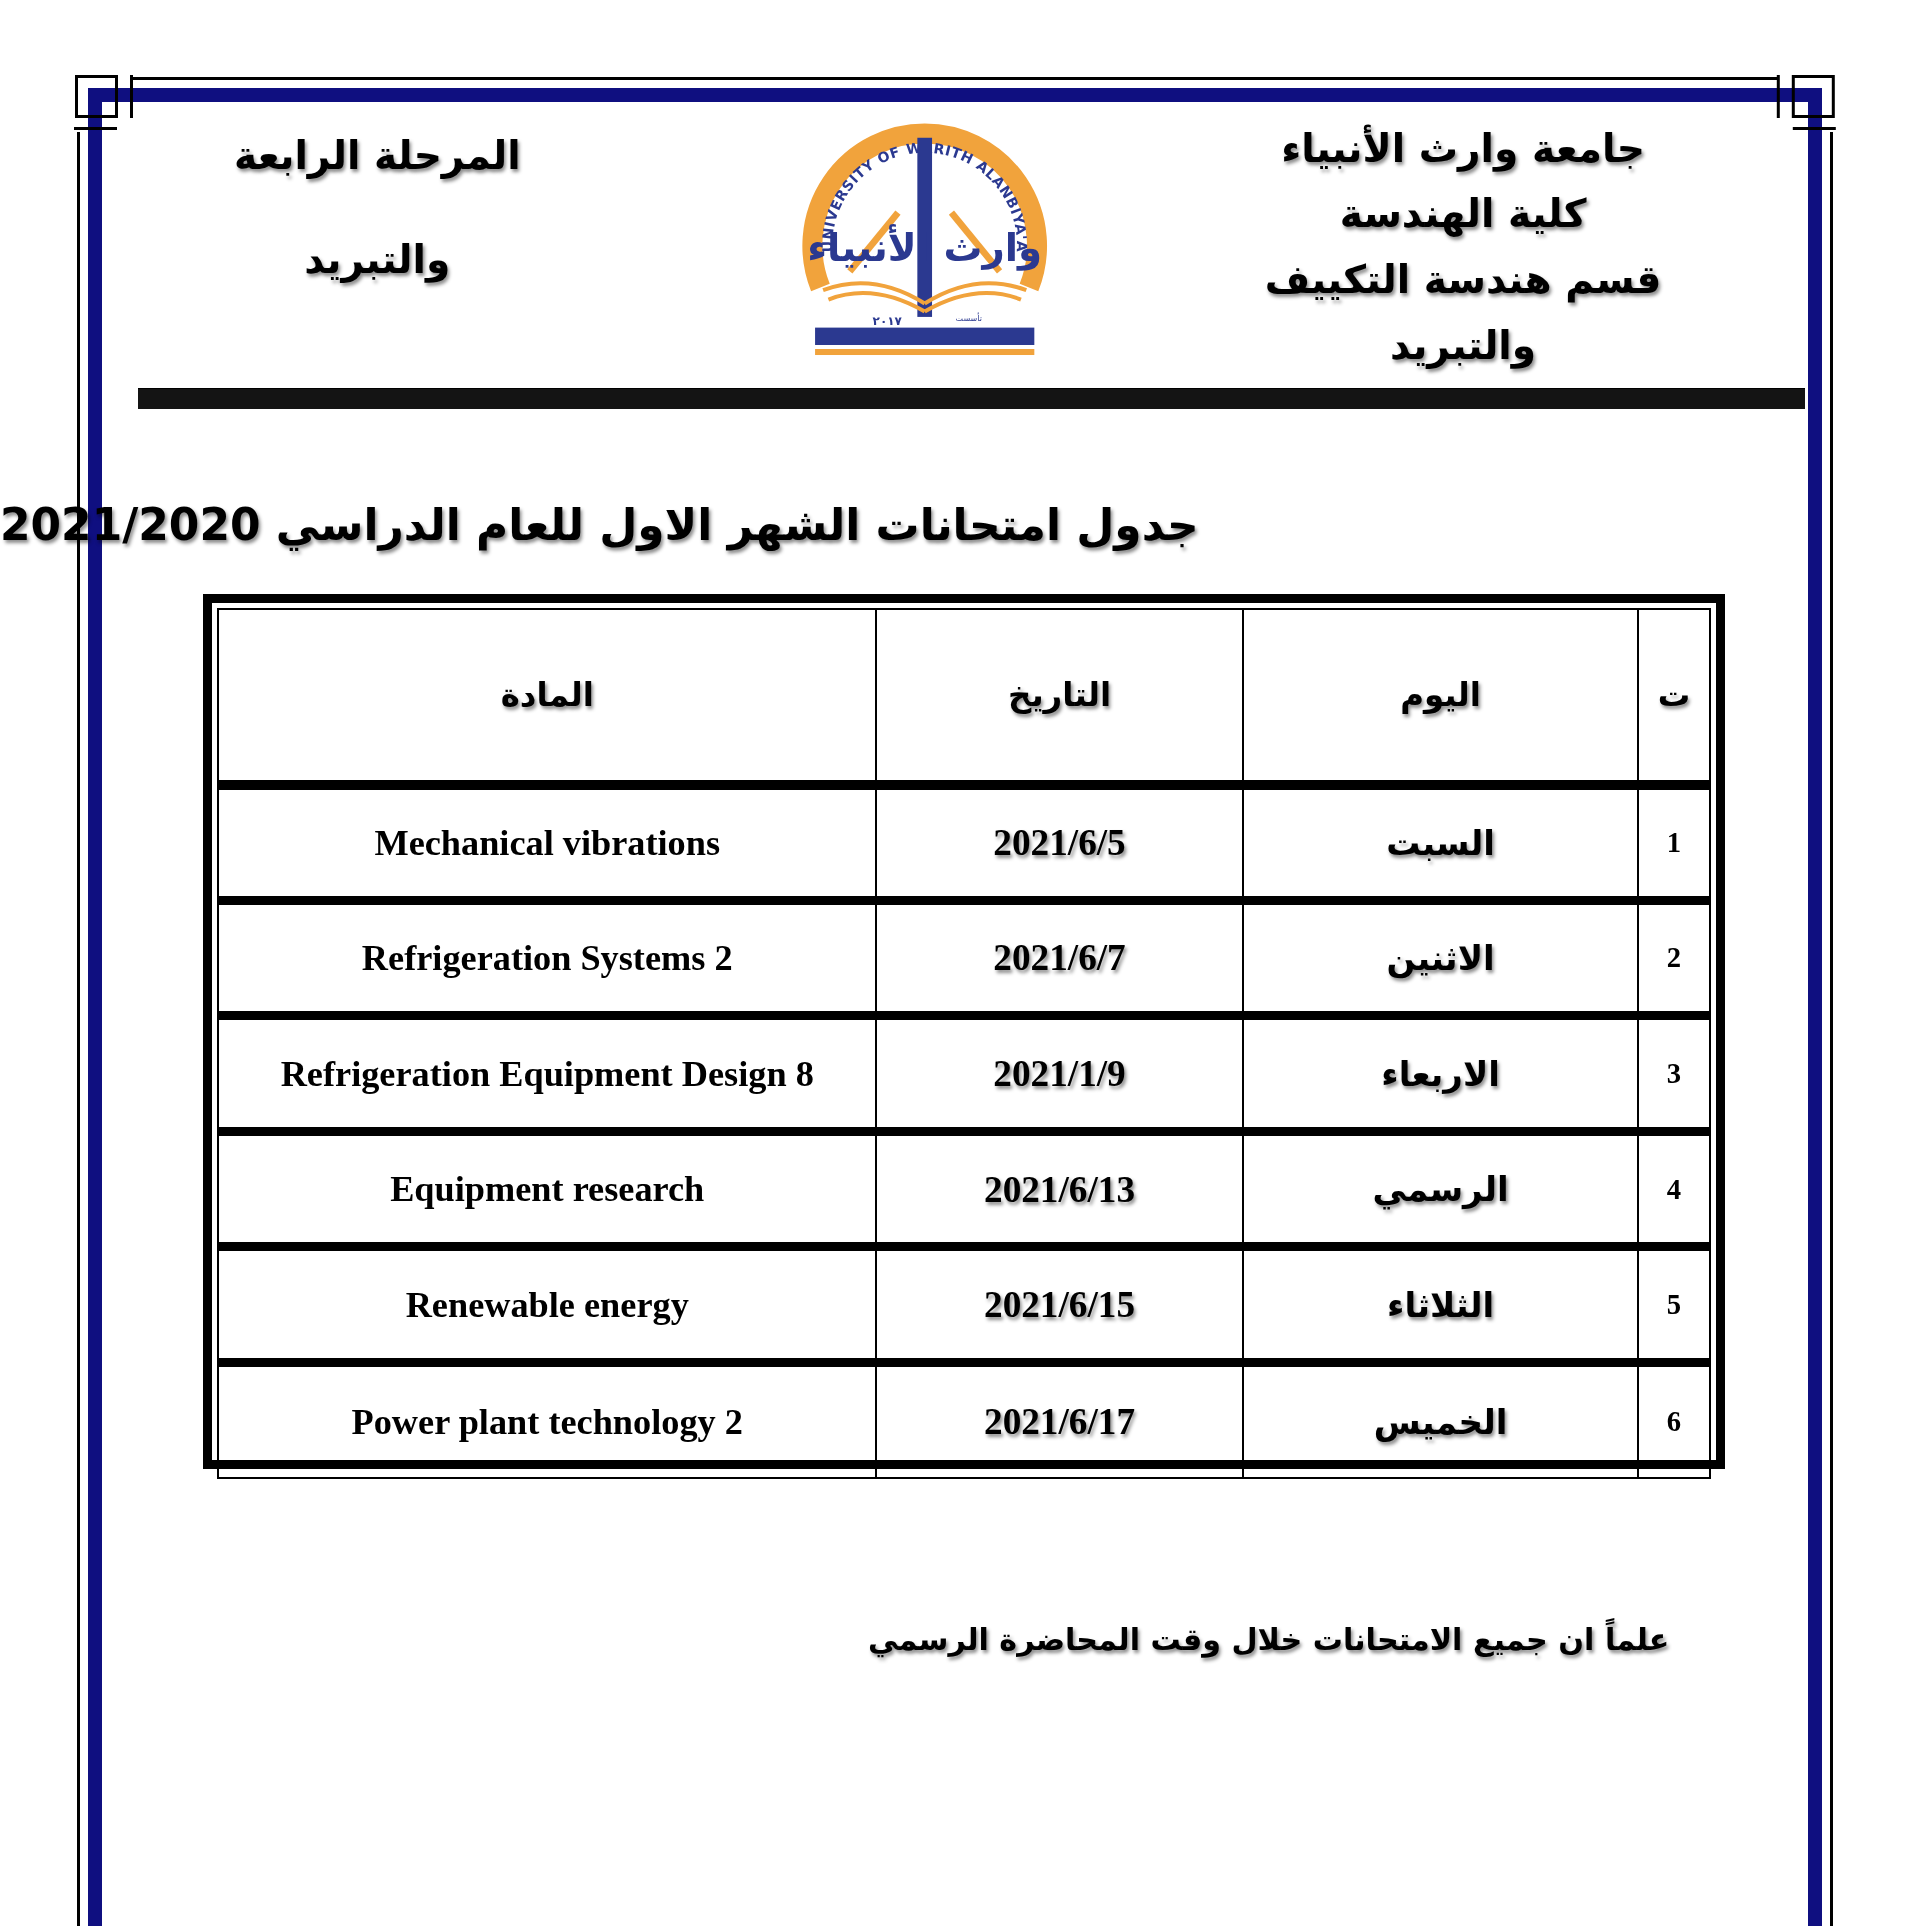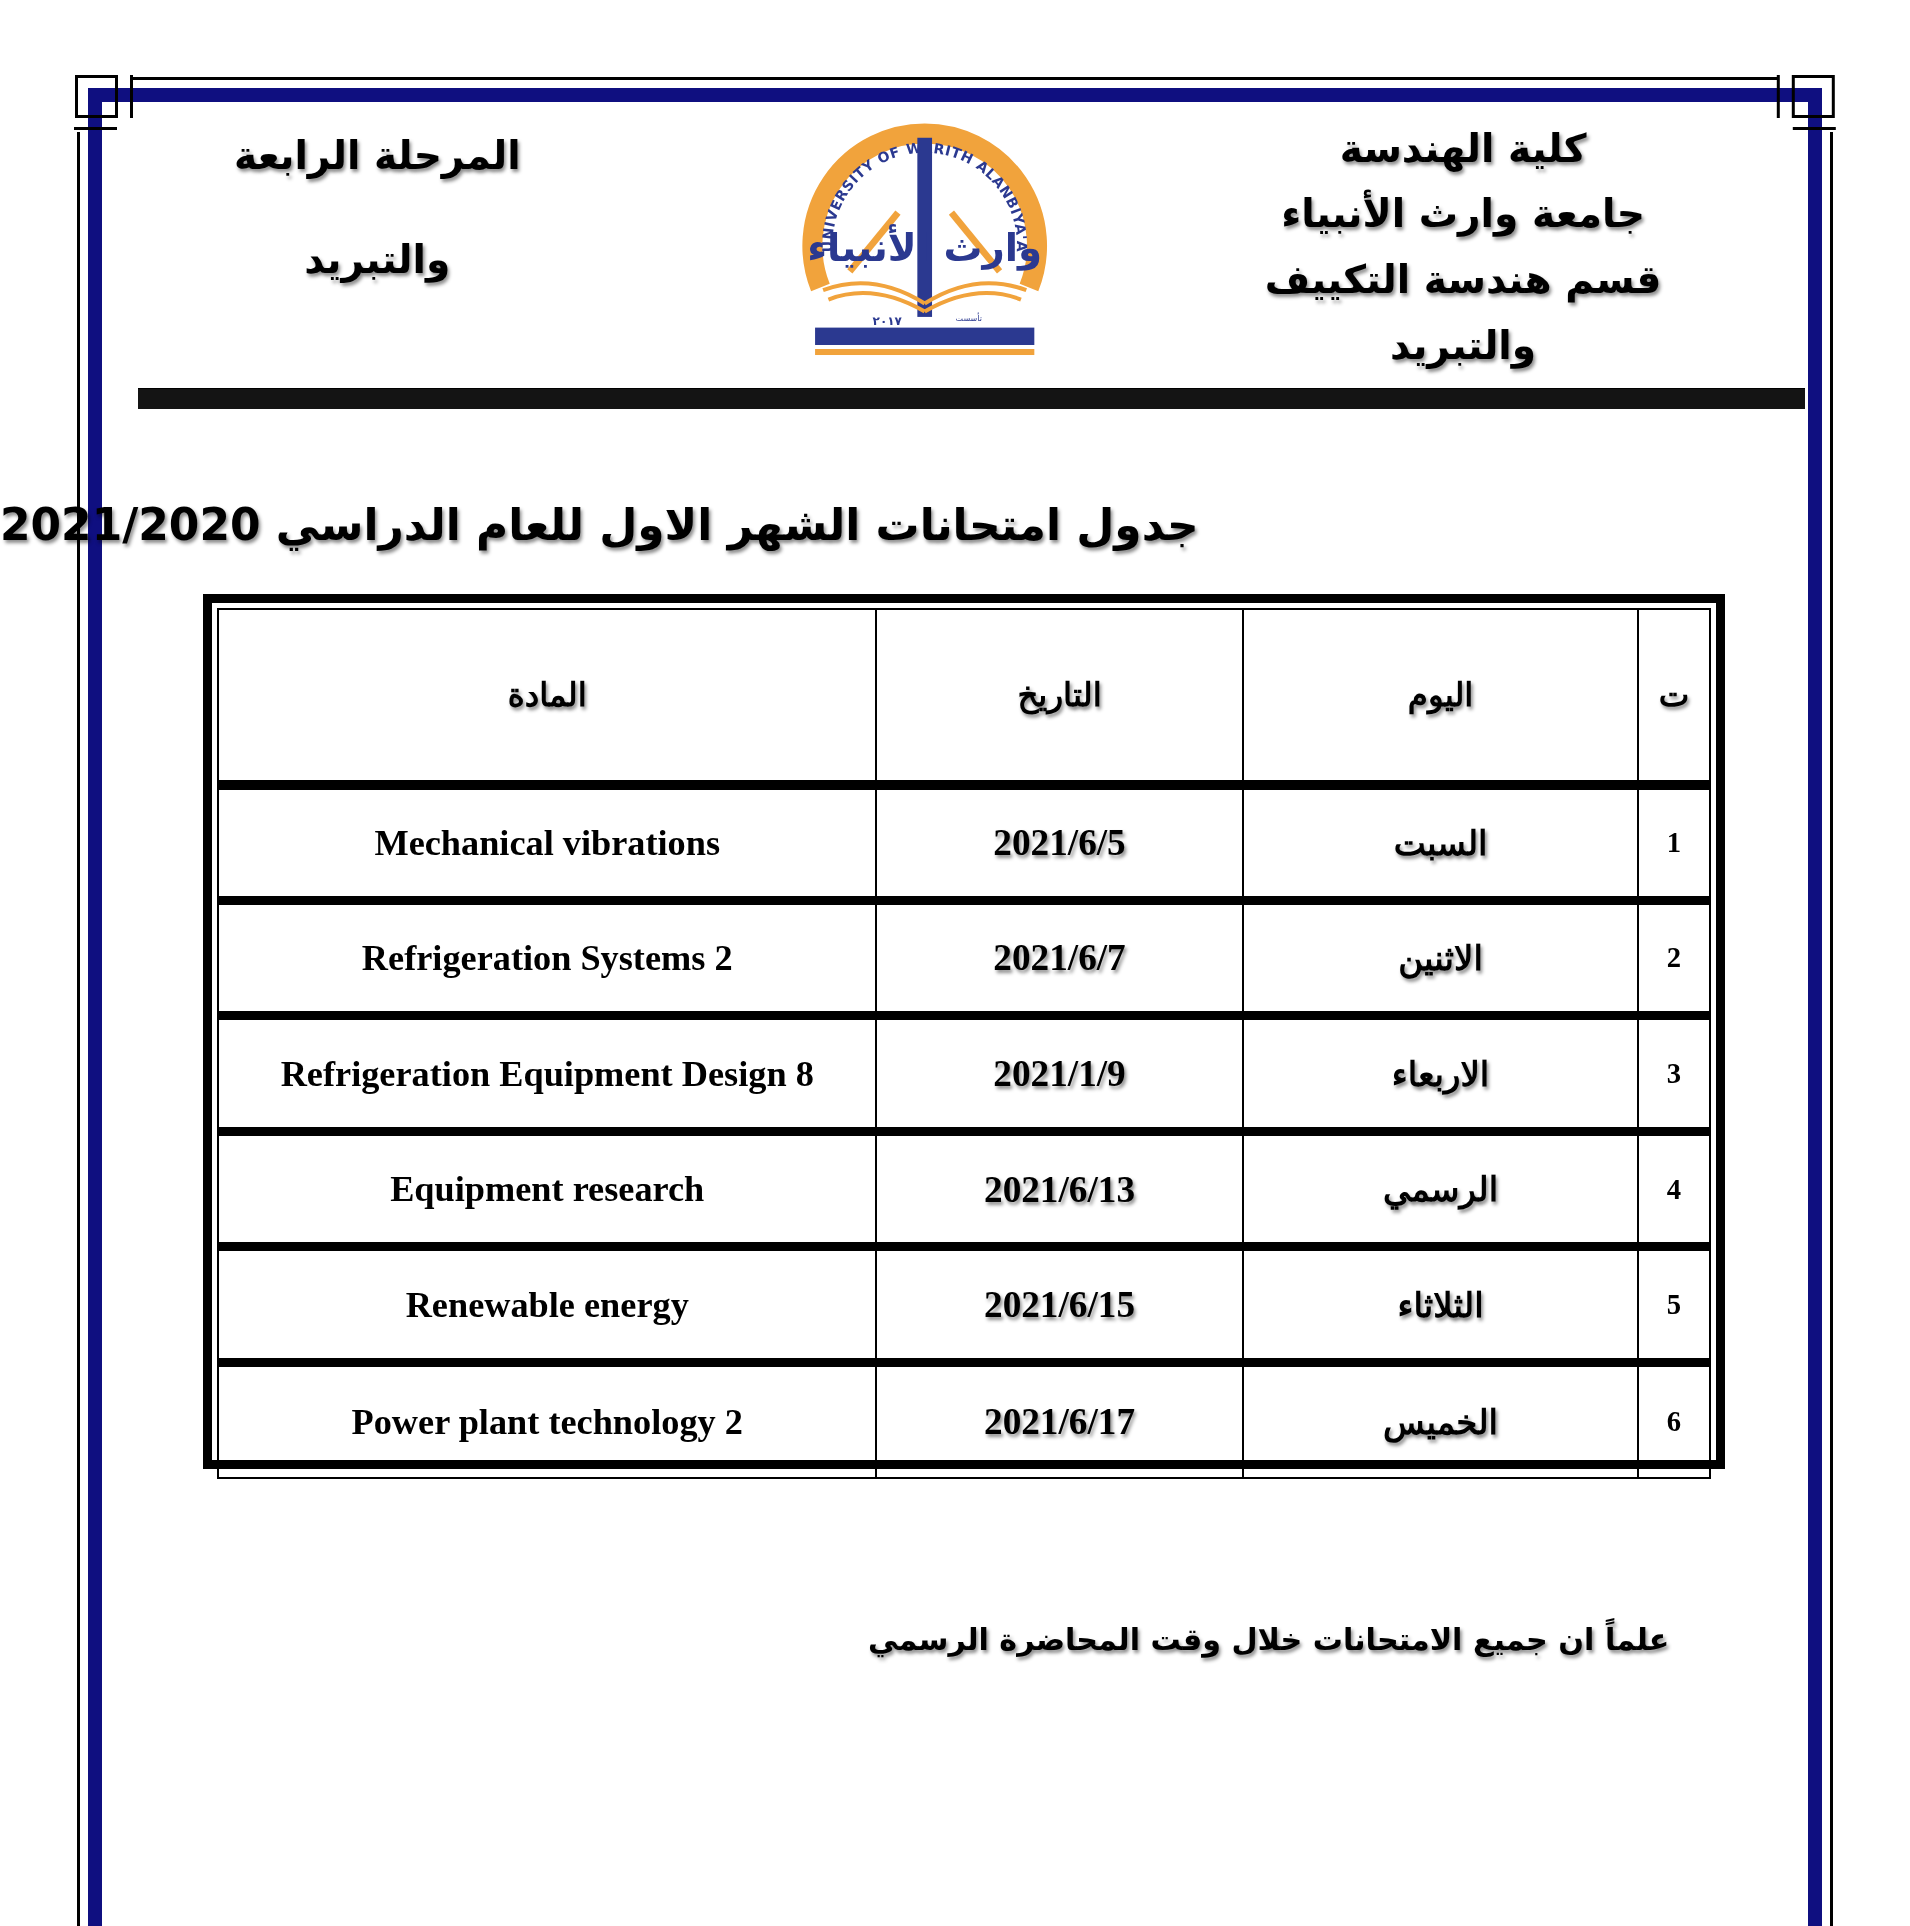--- a/index.html
+++ b/index.html
@@ -55,21 +55,21 @@
   
   .table-wrap {
     position:absolute; top:31.1vw; left:10.65vw; width:79.65vw; height:45.8vw;
     border:0.5vw solid #000; padding:0.26vw; background:#fff;
   }
   table.exam {
     width:100%; height:100%; border-collapse:collapse; table-layout:fixed;
     direction:rtl; border:0.12vw solid #000;
   }
   table.exam th, table.exam td {
-    border:0.14vw solid #000; text-align:center; vertical-align:middle; padding:0;font-family:Liberation Serif, serif;
+    border:0.14vw solid #000; text-align:center; vertical-align:middle; padding:0;
   }
   table.exam thead tr { height:9.2vw; }
   table.exam tbody tr { height:6.05vw; }
   table.exam tbody td { border-top:0.48vw solid #000; }
   table.exam thead th { border-bottom:0.55vw solid #000; font-size:1.7vw; font-weight:bold; }
   td.c-idx  { font-family:"Liberation Serif", serif; font-size:1.5vw; font-weight:bold; }
   td.c-day  { font-size:1.78vw; font-weight:bold; }
   td.c-date { font-family:"Liberation Serif", serif; font-size:1.95vw; font-weight:bold; direction:ltr; }
   td.c-subj { font-family:"Liberation Serif", serif; font-size:1.9vw; font-weight:bold; }
 
@@ -95,22 +95,22 @@
       <div class="vstub"></div>
       <div class="hstub"></div>
     </div>
   <div class="corner tr">
       <div class="sq"></div>
       <div class="vstub"></div>
       <div class="hstub"></div>
     </div>
 
   <div class="hdr-right shadowed">
+    <div>جامعة وارث الأنبياء</div>
     <div>كلية الهندسة</div>
-    <div>جامعة وارث الأنبياء</div>
     <div>قسم هندسة التكييف والتبريد</div>
   </div>
 
   <div class="hdr-left shadowed">
     <div>المرحلة الرابعة</div>
     <div class="shift-line">والتبريد</div>
   </div>
 
   <div class="logo-box">
     <svg viewBox="0 0 200 200">

